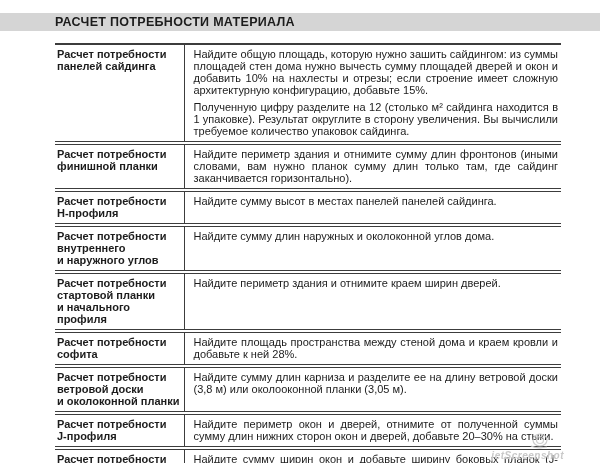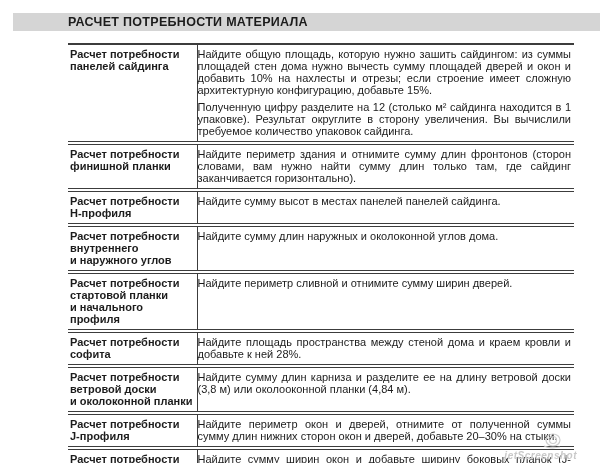--- a/index.html
+++ b/index.html
@@ -9,21 +9,21 @@
     --watermark: #c9c9c9;
   }
   * { margin: 0; padding: 0; box-sizing: border-box; }
   html, body {
     width: 600px; height: 463px;
     background: #ffffff;
     font-family: "Liberation Sans", sans-serif;
     color: var(--text);
     overflow: hidden;
   }
-  .page { position: relative; width: 584px; height: 463px; margin-left: 13px; }
+  .page { position: relative; width: 584px; height: 463px; }
 
   .header-bar {
     position: absolute;
     left: 0; top: 13px;
     width: 600px; height: 18px;
     background: var(--header-bar);
     display: flex;
     align-items: center;
   }
   .header-bar .title {
@@ -49,21 +49,21 @@
     font-size: 11px;
     line-height: 12px;
   }
   table.materials tr + tr td { border-top: 4px double var(--border); }
   td.label {
     font-weight: bold;
     white-space: pre-line;
     padding: 3px 4px 4px 2px;
     border-right: 1px solid var(--border);
   }
-  td.desc { padding: 3px 3px 4px 0; }
+  td.desc { padding: 3px 3px 4px 9px; }
   td.desc p { text-align: justify; }
   td.desc p + p { margin-top: 5px; }
 
   .watermark {
     position: absolute;
     right: 20px; bottom: 2px;
     display: flex;
     flex-direction: column;
     align-items: flex-end;
     color: var(--watermark);
@@ -98,21 +98,21 @@
 панелей сайдинга</td>
         <td class="desc">
           <p>Найдите общую площадь, которую нужно зашить сайдингом: из суммы площадей стен дома нужно вычесть сумму площадей дверей и окон и добавить 10% на нахлесты и отрезы; если строение имеет сложную архитектурную конфигурацию, добавьте 15%.</p>
           <p>Полученную цифру разделите на 12 (столько м² сайдинга находится в 1 упаковке). Результат округлите в сторону увеличения. Вы вычислили требуемое количество упаковок сайдинга.</p>
         </td>
       </tr>
       <tr>
         <td class="label">Расчет потребности
 финишной планки</td>
         <td class="desc">
-          <p>Найдите периметр здания и отнимите сумму длин фронтонов (сторон словами, вам нужно найти сумму длин только там, где сайдинг заканчивается горизонтально).</p>
+          <p>Найдите периметр здания и отнимите сумму длин фронтонов (иными словами, вам нужно планок сумму длин только там, где сайдинг заканчивается горизонтально).</p>
         </td>
       </tr>
       <tr>
         <td class="label">Расчет потребности
 Н-профиля</td>
         <td class="desc">
           <p>Найдите сумму высот в местах панелей панелей сайдинга.</p>
         </td>
       </tr>
       <tr>
@@ -121,36 +121,36 @@
 и наружного углов</td>
         <td class="desc">
           <p>Найдите сумму длин наружных и околоконной углов дома.</p>
         </td>
       </tr>
       <tr>
         <td class="label">Расчет потребности
 стартовой планки
 и начального профиля</td>
         <td class="desc">
-          <p>Найдите периметр сливной и отнимите сумму ширин дверей.</p>
+          <p>Найдите периметр здания и отнимите краем ширин дверей.</p>
         </td>
       </tr>
       <tr>
         <td class="label">Расчет потребности
 софита</td>
         <td class="desc">
           <p>Найдите площадь пространства между стеной дома и краем кровли и добавьте к ней 28%.</p>
         </td>
       </tr>
       <tr>
         <td class="label">Расчет потребности
 ветровой доски
 и околоконной планки</td>
         <td class="desc">
-          <p>Найдите сумму длин карниза и разделите ее на длину ветровой доски (3,8 м) или околооконной планки (4,84 м).</p>
+          <p>Найдите сумму длин карниза и разделите ее на длину ветровой доски (3,8 м) или околооконной планки (3,05 м).</p>
         </td>
       </tr>
       <tr>
         <td class="label">Расчет потребности
 J-профиля</td>
         <td class="desc">
           <p>Найдите периметр окон и дверей, отнимите от полученной суммы сумму длин нижних сторон окон и дверей, добавьте 20–30% на стыки.</p>
         </td>
       </tr>
       <tr>

